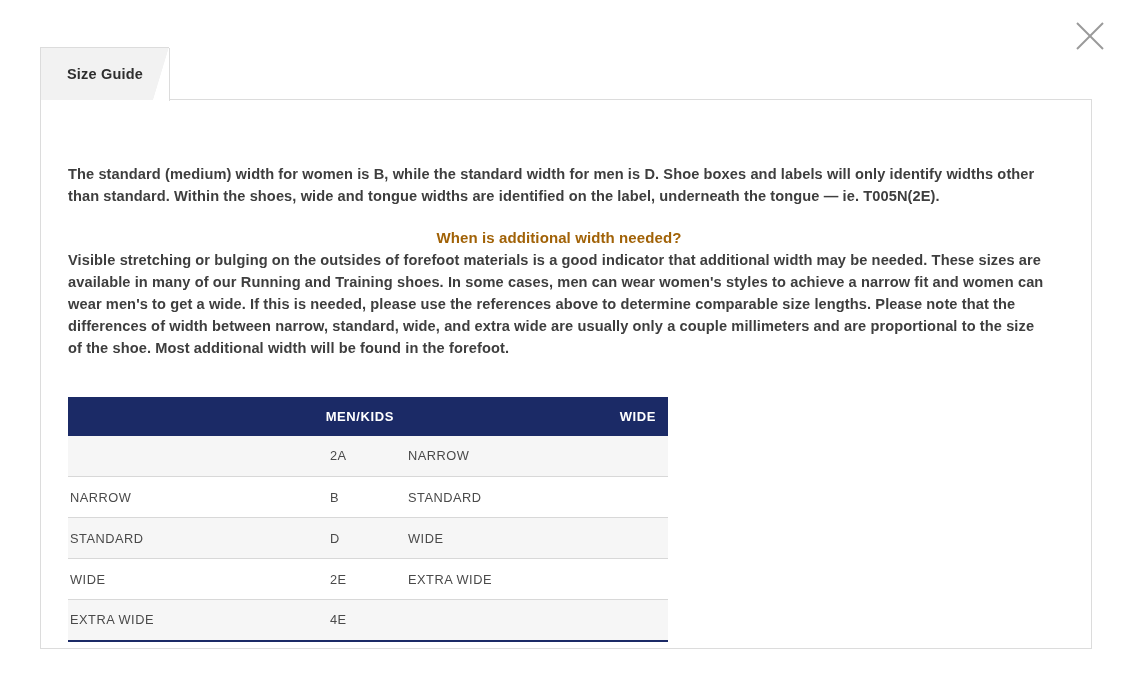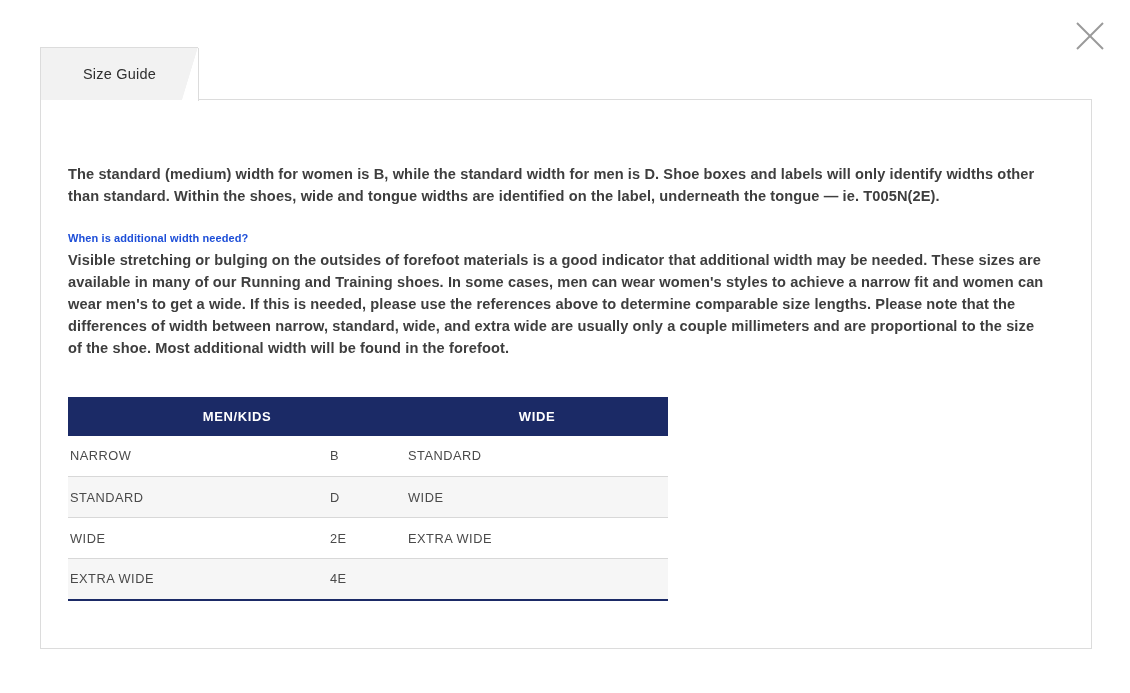--- a/index.html
+++ b/index.html
@@ -35,25 +35,25 @@
     left: 40px;
     top: 45px;
     height: 55px;
     display: flex;
     align-items: flex-end;
     z-index: 3;
   }
   .tab {
     position: relative;
     height: 53px;
-    padding: 0 42px;
+    padding: 0 26px;
     display: flex;
     align-items: center;
     font-size: 14.5px;
-    font-weight: normal;
+    font-weight: bold;
     letter-spacing: .2px;
     cursor: pointer;
     background: #f5f5f5;
     border: 1px solid #dcdcdc;
     border-bottom: none;
     color: #2f2f2f;
     margin-top: 13px;
   }
   .tab.inactive {
     background: #f2f2f2;
@@ -108,42 +108,43 @@
     font-size: 14.6px;
     line-height: 22px;
     color: #3e3e3e;
     max-width: 982px;
     font-weight: bold;
     letter-spacing: .1px;
   }
   .para + .para { margin-top: 20px; }
 
   .subhead {
-    font-size: 11px;
+    font-size: 15px;
     line-height: 22px;
     font-weight: bold;
-    color: #1d4ed8;
+    color: #a16207;
     margin: 0;
+    text-align: center;
   }
 
   
   table.width-table {
     margin-top: 38px;
     border-collapse: collapse;
     width: 600px;
     table-layout: fixed;
   }
   table.width-table thead th {
     background: #1b2a66;
     color: #ffffff;
     font-size: 13px;
     font-weight: bold;
     letter-spacing: .6px;
     height: 35px;
-    text-align: center;
+    text-align: right;
     padding: 12px;
   }
   table.width-table tbody td {
     height: 41px;
     font-size: 12.8px;
     color: #4a4a4a;
     letter-spacing: .5px;
     border-bottom: 1px solid #d8d8d8;
     padding: 0 0 0 2px;
     vertical-align: middle;
@@ -193,20 +194,25 @@
           <col class="col-b">
           <col class="col-c">
       </colgroup>
       <thead>
         <tr>
           <th colspan="2">MEN/KIDS</th>
           <th>WIDE</th>
         </tr>
       </thead>
       <tbody>
+        <tr class="alt">
+          <td class="col-a"></td>
+          <td class="col-b">2A</td>
+          <td class="col-c">NARROW</td>
+        </tr>
         <tr>
           <td class="col-a">NARROW</td>
           <td class="col-b">B</td>
           <td class="col-c">STANDARD</td>
         </tr>
         <tr class="alt">
           <td class="col-a">STANDARD</td>
           <td class="col-b">D</td>
           <td class="col-c">WIDE</td>
         </tr>

